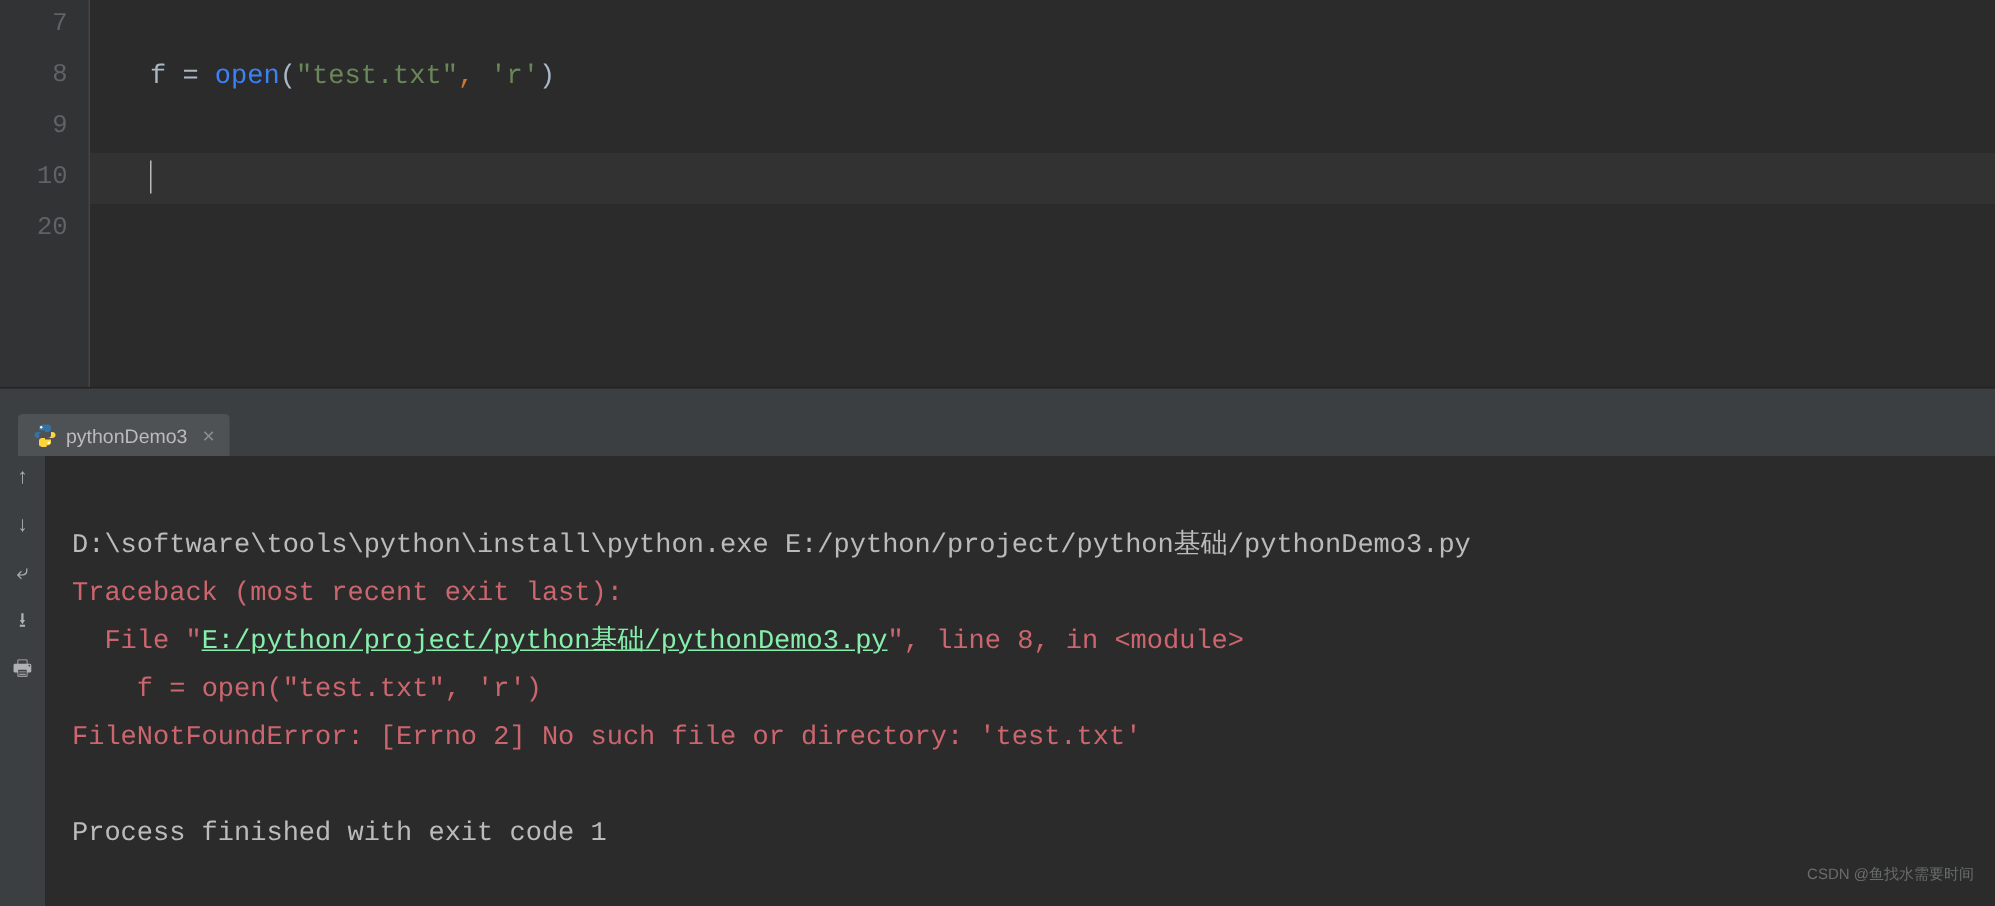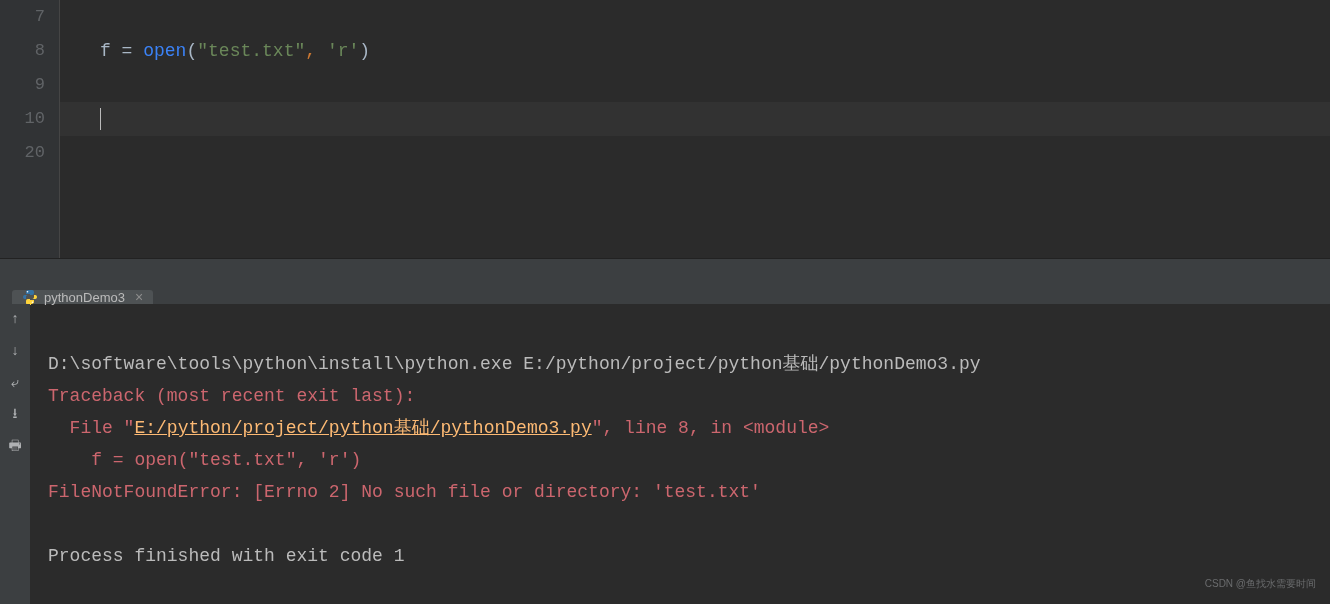--- a/index.html
+++ b/index.html
@@ -54,21 +54,21 @@
   .tab-bar {
     background:#3c3f41;
     height:30px;
     display:flex;
     align-items:flex-end;
     padding-left:12px;
   }
   .run-tab {
     display:flex;
     align-items:center;
-    height:14px;
+    height:28px;
     background:#4e5254;
     border-radius:3px 3px 0 0;
     padding:0 10px;
     color:#bbbbbb;
     font-family:"Segoe UI",sans-serif;
     font-size:13px;
     gap:6px;
   }
   .py-icon { display:inline-flex; width:16px; height:16px; }
   .close-x { color:#8e8e8e; font-size:14px; margin-left:4px; cursor:pointer; }
@@ -91,21 +91,21 @@
   .console {
     flex:1;
     padding:12px 18px;
     font-size:18px;
     line-height:32px;
     white-space:pre-wrap;
     position:relative;
   }
   .c-cmd   { color:#bbbbbb; }
   .c-tb    { color:#cc666e; }
-  .c-link  { color:#fdba74; text-decoration:underline; }
+  .c-link  { color:#86efac; text-decoration:underline; }
   .c-exit  { color:#bbbbbb; }
   .watermark {
     position:absolute;
     right:14px;
     bottom:4px;
     color:#7a7c7e;
     font-family:"Segoe UI",sans-serif;
     font-size:10px;
     opacity:.8;
   }

